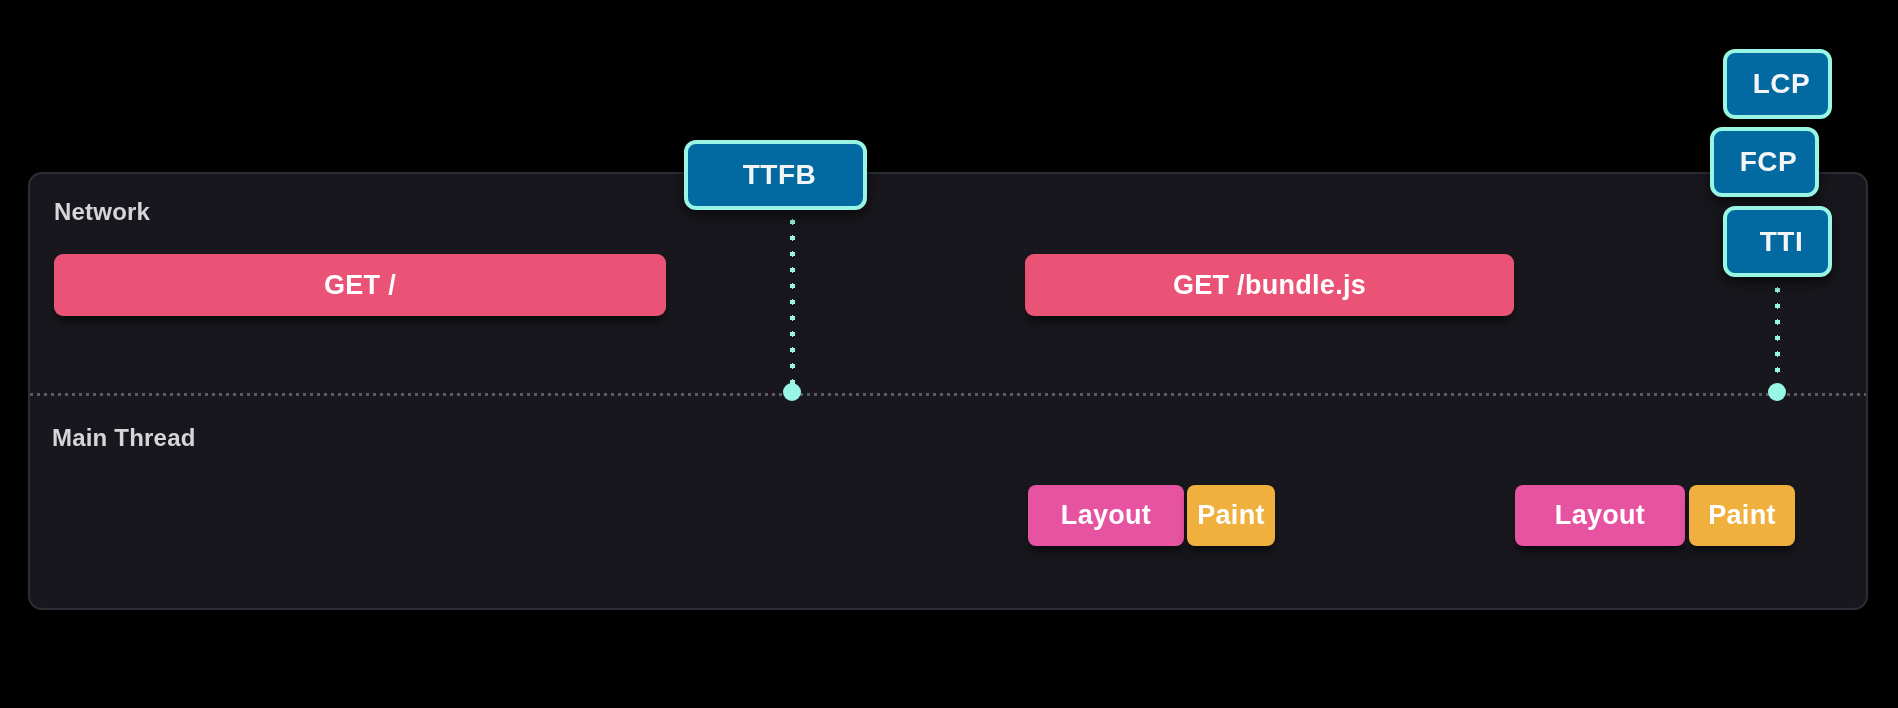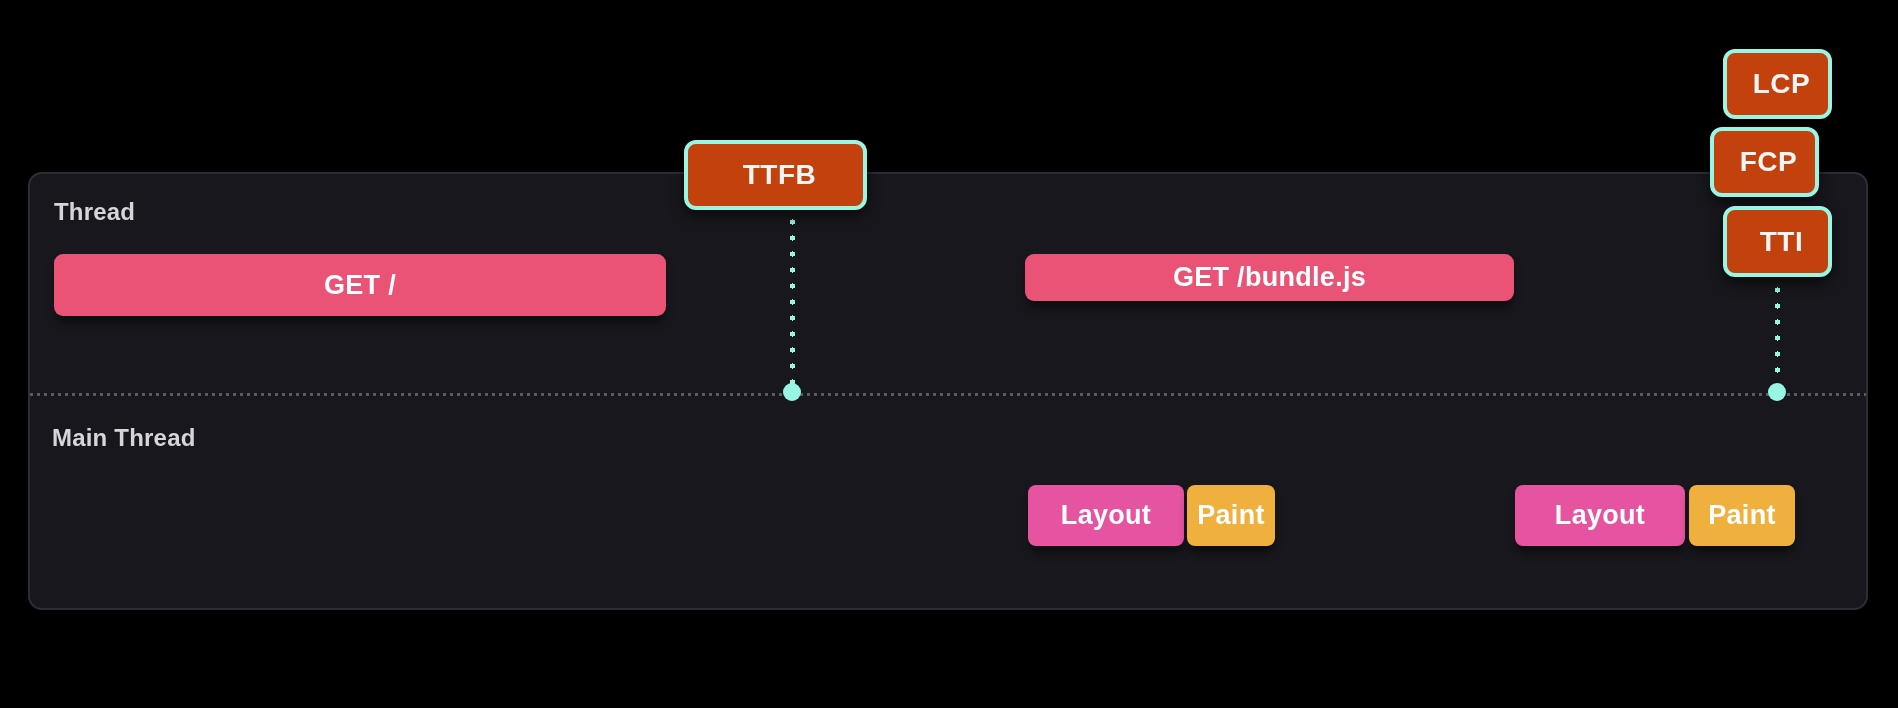--- a/index.html
+++ b/index.html
@@ -77,21 +77,21 @@
     border-radius: 50%;
     background: #99f6e4;
     z-index: 5;
   }
   .divider-dot.ttfb { left: 783px; top: 383px; }
   .divider-dot.metrics { left: 1768px; top: 383px; }
 
   
   .marker {
     position: absolute;
-    background: #c2410c;
+    background: #0369a1;
     border: 4px solid #99f6e4;
     border-radius: 12px;
     display: flex;
     align-items: center;
     justify-content: center;
     color: #f4f5f7;
     font-size: 28px;
     font-weight: bold;
     letter-spacing: 0.5px;
     box-shadow: 0 6px 14px rgba(0,0,0,0.55);
@@ -100,25 +100,25 @@
   }
 </style>
 </head>
 <body>
 
 <div class="stage">
 
   <div class="guide-line metrics"></div>
 
   <div class="panel">
-    <div class="lane-label network">Thread</div>
+    <div class="lane-label network">Network</div>
 
     <div class="bar" style="left:24px;top:80px;width:612px;height:62px;background:#ea5276">GET /</div>
 
-    <div class="bar" style="left:995px;top:80px;width:489px;height:47px;background:#ea5276">GET /bundle.js</div>
+    <div class="bar" style="left:995px;top:80px;width:489px;height:62px;background:#ea5276">GET /bundle.js</div>
 
     <div class="lane-divider"></div>
 
     <div class="lane-label main-thread">Main Thread</div>
 
 
     <div class="bar" style="left:998px;top:311px;width:156px;height:61px;background:#e653a0;border-radius:8px">Layout</div>
 
     <div class="bar" style="left:1157px;top:311px;width:88px;height:61px;background:#f0b03d;border-radius:8px">Paint</div>
 

